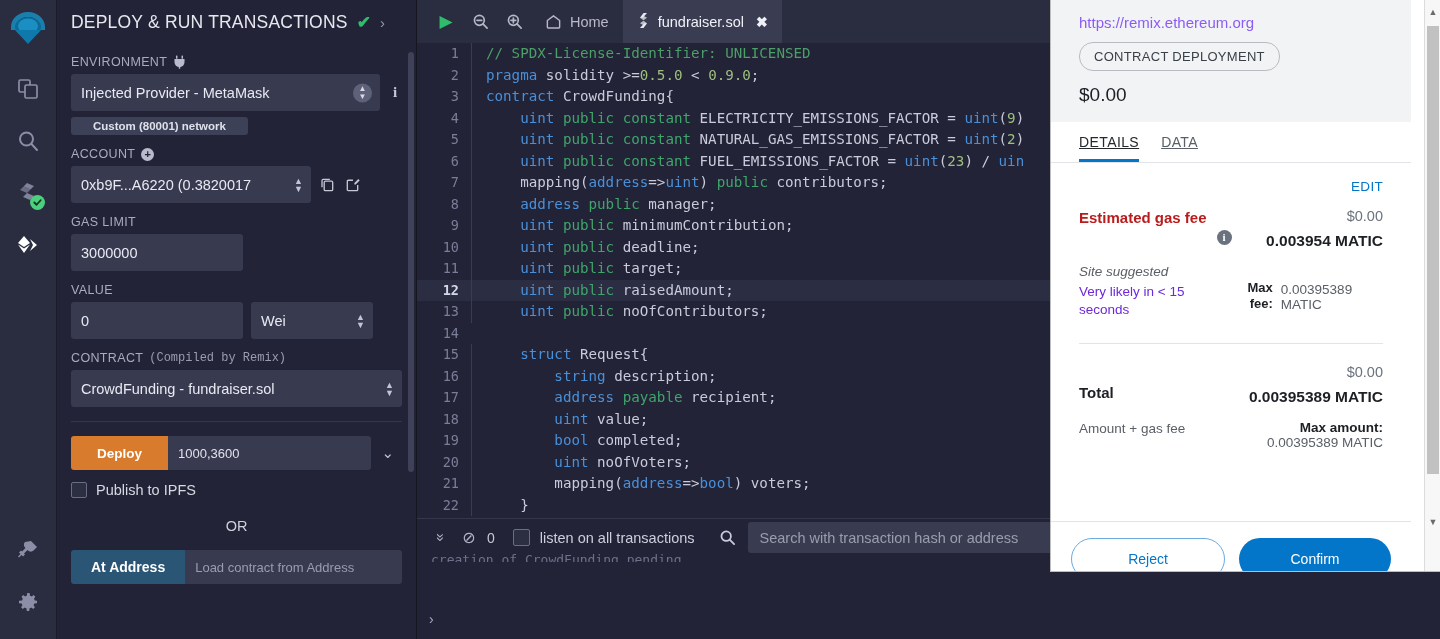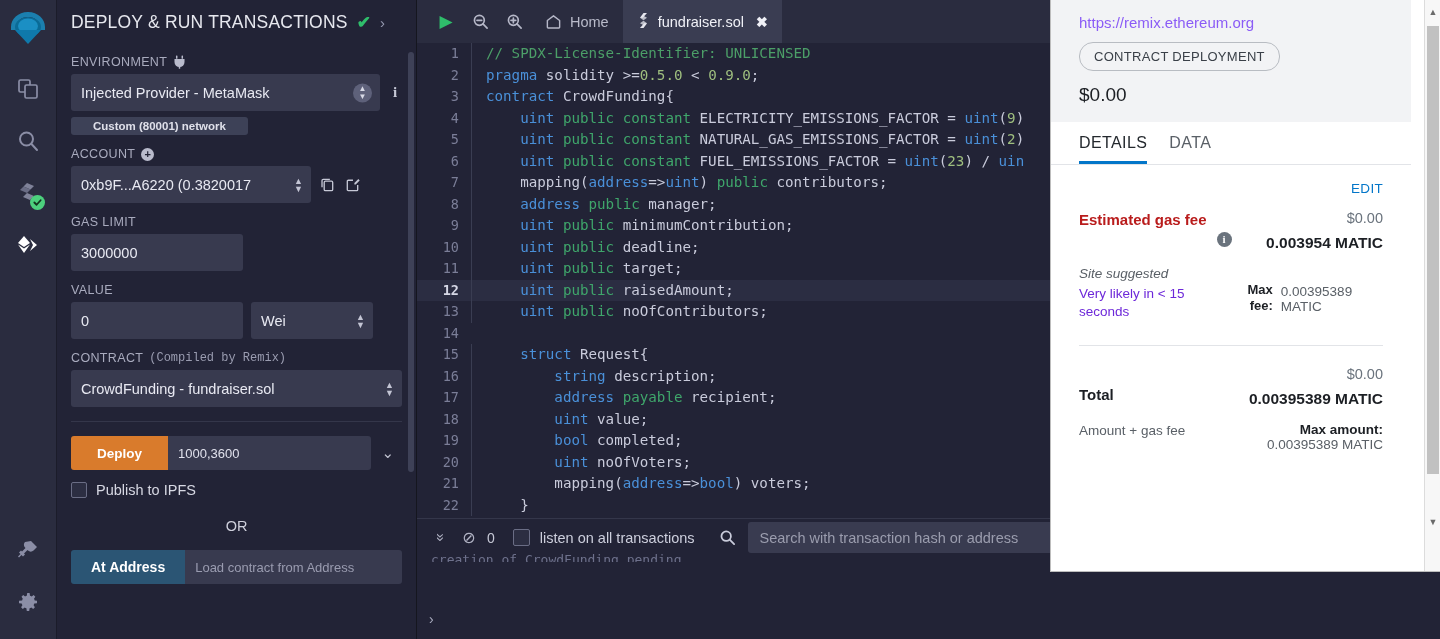--- a/index.html
+++ b/index.html
@@ -202,21 +202,21 @@
   .mm-inner { width: 360px; height: 572px; position: relative; }
   .mm-head { background: #f2f3f5; padding: 14px 28px 16px 28px; }
   .mm-url { font-size: 15px; color: #8b5cf6; margin-bottom: 11px; }
   .mm-pill {
     display: inline-block; border: 1px solid #b8bcc2; border-radius: 14px;
     color: #3a4048; font-size: 13px; padding: 6px 14px; letter-spacing: .3px;
     background: #f2f3f5; cursor: pointer;
   }
   .mm-amount { font-size: 19px; color: #1c1f24; margin-top: 13px; }
   .mm-tabs { display: flex; gap: 22px; padding: 0 28px; background: #fff; border-bottom: 1px solid #e2e4e8; }
-  .mm-tab { font-size: 16px; color: #5a6067; padding: 12px 0 9px 0; cursor: pointer; letter-spacing: .4px; }
+  .mm-tab { font-size: 14px; color: #5a6067; padding: 12px 0 9px 0; cursor: pointer; letter-spacing: .4px; text-decoration: underline; }
   .mm-tab.active { color: #24292e; border-bottom: 3px solid #0376c9; }
   .mm-body { padding: 0 28px; }
   .mm-edit { text-align: right; color: #0376c9; font-size: 13.5px; padding-top: 16px; cursor: pointer; letter-spacing: .3px; }
   .mm-grid { display: flex; justify-content: space-between; align-items: flex-start; margin-top: 14px; gap: 10px; }
   .mm-left { max-width: 132px; }
   .mm-right { text-align: right; flex: 1 1 auto; }
   .mm-strong { font-size: 15px; font-weight: 700; color: #b91c1c; line-height: 20px; }
   .mm-info-dot {
     width: 15px; height: 15px; border-radius: 50%; background: #6a737d;
     color: #fff; font-size: 11px; font-weight: 700; text-align: center;
@@ -536,20 +536,24 @@
 
         <div class="mm-amt-row">
           <div class="mm-amt-lbl">Amount + gas fee</div>
           <div>
             <div class="mm-maxamt-l">Max amount:</div>
             <div class="mm-maxamt-v">0.00395389 MATIC</div>
           </div>
         </div>
       </div>
 
+      <div class="mm-footer">
+        <button class="mm-btn mm-btn-reject">Reject</button>
+        <button class="mm-btn mm-btn-confirm">Confirm</button>
+      </div>
     </div>
 
     <div class="mm-scrollbar">
       <span class="mm-arrow up">▲</span>
       <div class="mm-thumb"></div>
       <span class="mm-arrow dn">▼</span>
     </div>
   </div>
 
 </div>

